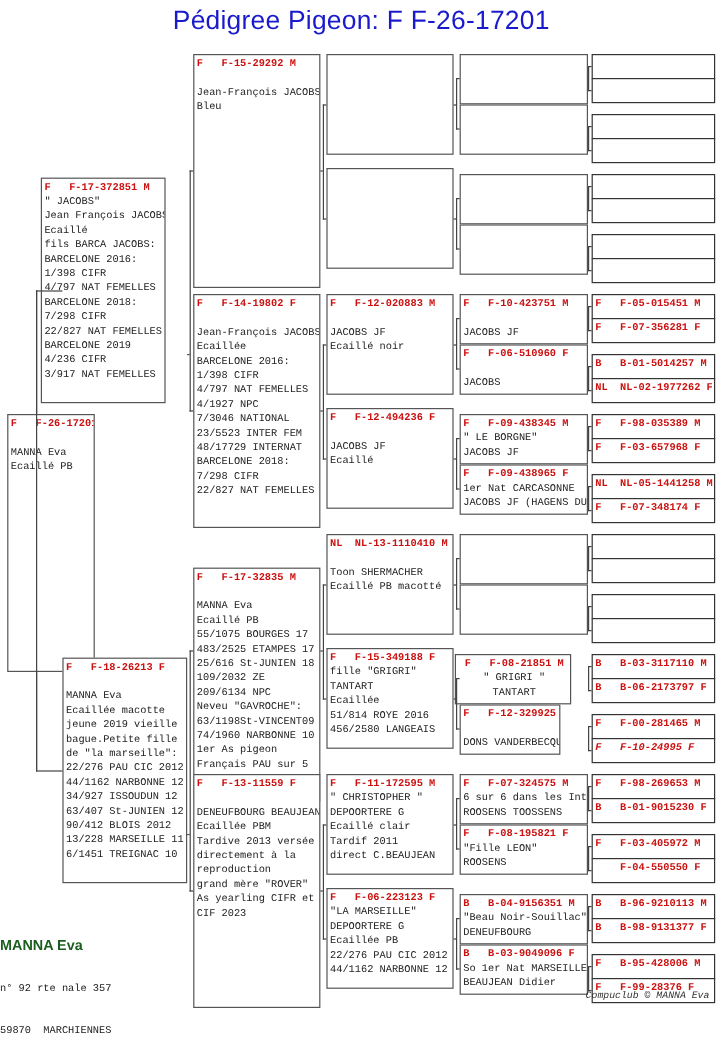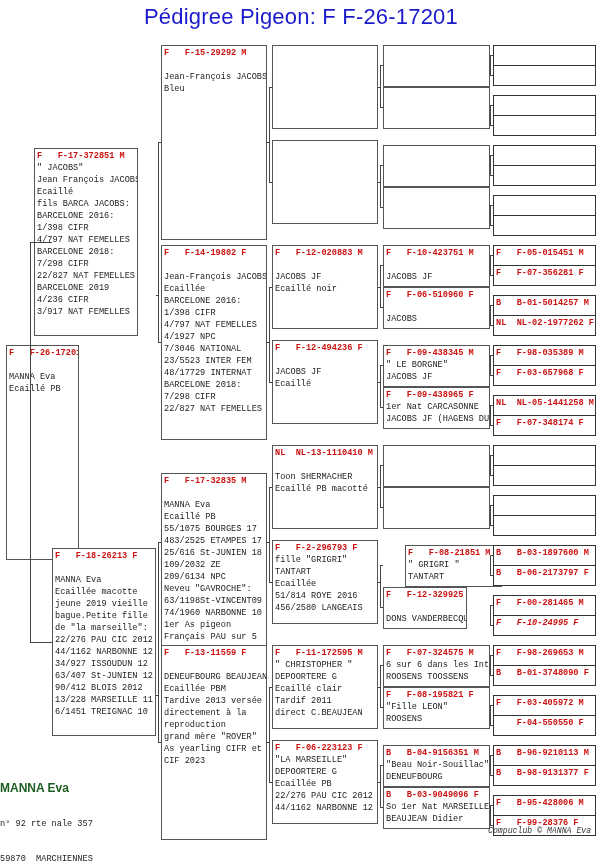--- a/index.html
+++ b/index.html
@@ -139,21 +139,21 @@
       <div class="txt">JACOBS JF</div>
       <div class="txt">Ecaillé</div>
     </div>
     <div class="box" style="left: 272px; top: 445px; width: 106px; height: 84px;">
       <div class="hdr">NL  NL-13-1110410 M</div>
       <div class="txt">&nbsp;</div>
       <div class="txt">Toon SHERMACHER</div>
       <div class="txt">Ecaillé PB macotté</div>
     </div>
     <div class="box" style="left: 272px; top: 540px; width: 106px; height: 84px;">
-      <div class="hdr">F   F-2-296793 F</div>
+      <div class="hdr">F   F-15-349188 F</div>
       <div class="txt">fille "GRIGRI"</div>
       <div class="txt">TANTART</div>
       <div class="txt">Ecaillée</div>
       <div class="txt">51/814 ROYE 2016</div>
       <div class="txt">456/2580 LANGEAIS</div>
     </div>
     <div class="box" style="left: 272px; top: 645px; width: 106px; height: 84px;">
       <div class="hdr">F   F-11-172595 M</div>
       <div class="txt">" CHRISTOPHER "</div>
       <div class="txt">DEPOORTERE G</div>
@@ -216,21 +216,21 @@
       <div class="hdr">F   F-09-438965 F</div>
       <div class="txt">1er Nat CARCASONNE</div>
       <div class="txt">JACOBS JF (HAGENS DU</div>
     </div>
     <div class="box" style="left: 383px; top: 445px; width: 107px; height: 42px;">
       <div class="hdr">&nbsp;</div>
     </div>
     <div class="box" style="left: 383px; top: 487px; width: 107px; height: 42px;">
       <div class="hdr">&nbsp;</div>
     </div>
-    <div class="box" style="left: 405px; top: 545px; width: 97px; height: 42px;">
+    <div class="box" style="left: 379px; top: 545px; width: 97px; height: 42px; text-align: center;">
       <div class="hdr">F   F-08-21851 M</div>
       <div class="txt">" GRIGRI "</div>
       <div class="txt">TANTART</div>
     </div>
     <div class="box" style="left: 383px; top: 587px; width: 84px; height: 42px;">
       <div class="hdr">F   F-12-329925 F</div>
       <div class="txt">&nbsp;</div>
       <div class="txt">DONS VANDERBECQUE</div>
     </div>
     <div class="box" style="left: 383px; top: 645px; width: 107px; height: 42px;">
@@ -339,36 +339,36 @@
     <div class="box dark" style="left: 493px; top: 465px; width: 103px; height: 21px;">
       <div class="hdr">&nbsp;</div>
     </div>
     <div class="box dark" style="left: 493px; top: 495px; width: 103px; height: 21px;">
       <div class="hdr">&nbsp;</div>
     </div>
     <div class="box dark" style="left: 493px; top: 515px; width: 103px; height: 21px;">
       <div class="hdr">&nbsp;</div>
     </div>
     <div class="box dark" style="left: 493px; top: 545px; width: 103px; height: 21px;">
-      <div class="hdr">B   B-03-1897600 M</div>
+      <div class="hdr">B   B-03-3117110 M</div>
     </div>
     <div class="box dark" style="left: 493px; top: 565px; width: 103px; height: 21px;">
       <div class="hdr">B   B-06-2173797 F</div>
     </div>
     <div class="box dark" style="left: 493px; top: 595px; width: 103px; height: 21px;">
       <div class="hdr">F   F-00-281465 M</div>
     </div>
     <div class="box dark" style="left: 493px; top: 615px; width: 103px; height: 21px; font-style: italic;">
       <div class="hdr">F   F-10-24995 F</div>
     </div>
     <div class="box dark" style="left: 493px; top: 645px; width: 103px; height: 21px;">
       <div class="hdr">F   F-98-269653 M</div>
     </div>
     <div class="box dark" style="left: 493px; top: 665px; width: 103px; height: 21px;">
-      <div class="hdr">B   B-01-3748090 F</div>
+      <div class="hdr">B   B-01-9015230 F</div>
     </div>
     <div class="box dark" style="left: 493px; top: 695px; width: 103px; height: 21px;">
       <div class="hdr">F   F-03-405972 M</div>
     </div>
     <div class="box dark" style="left: 493px; top: 715px; width: 103px; height: 21px;">
       <div class="hdr">    F-04-550550 F</div>
     </div>
     <div class="box dark" style="left: 493px; top: 745px; width: 103px; height: 21px;">
       <div class="hdr">B   B-96-9210113 M</div>
     </div>

